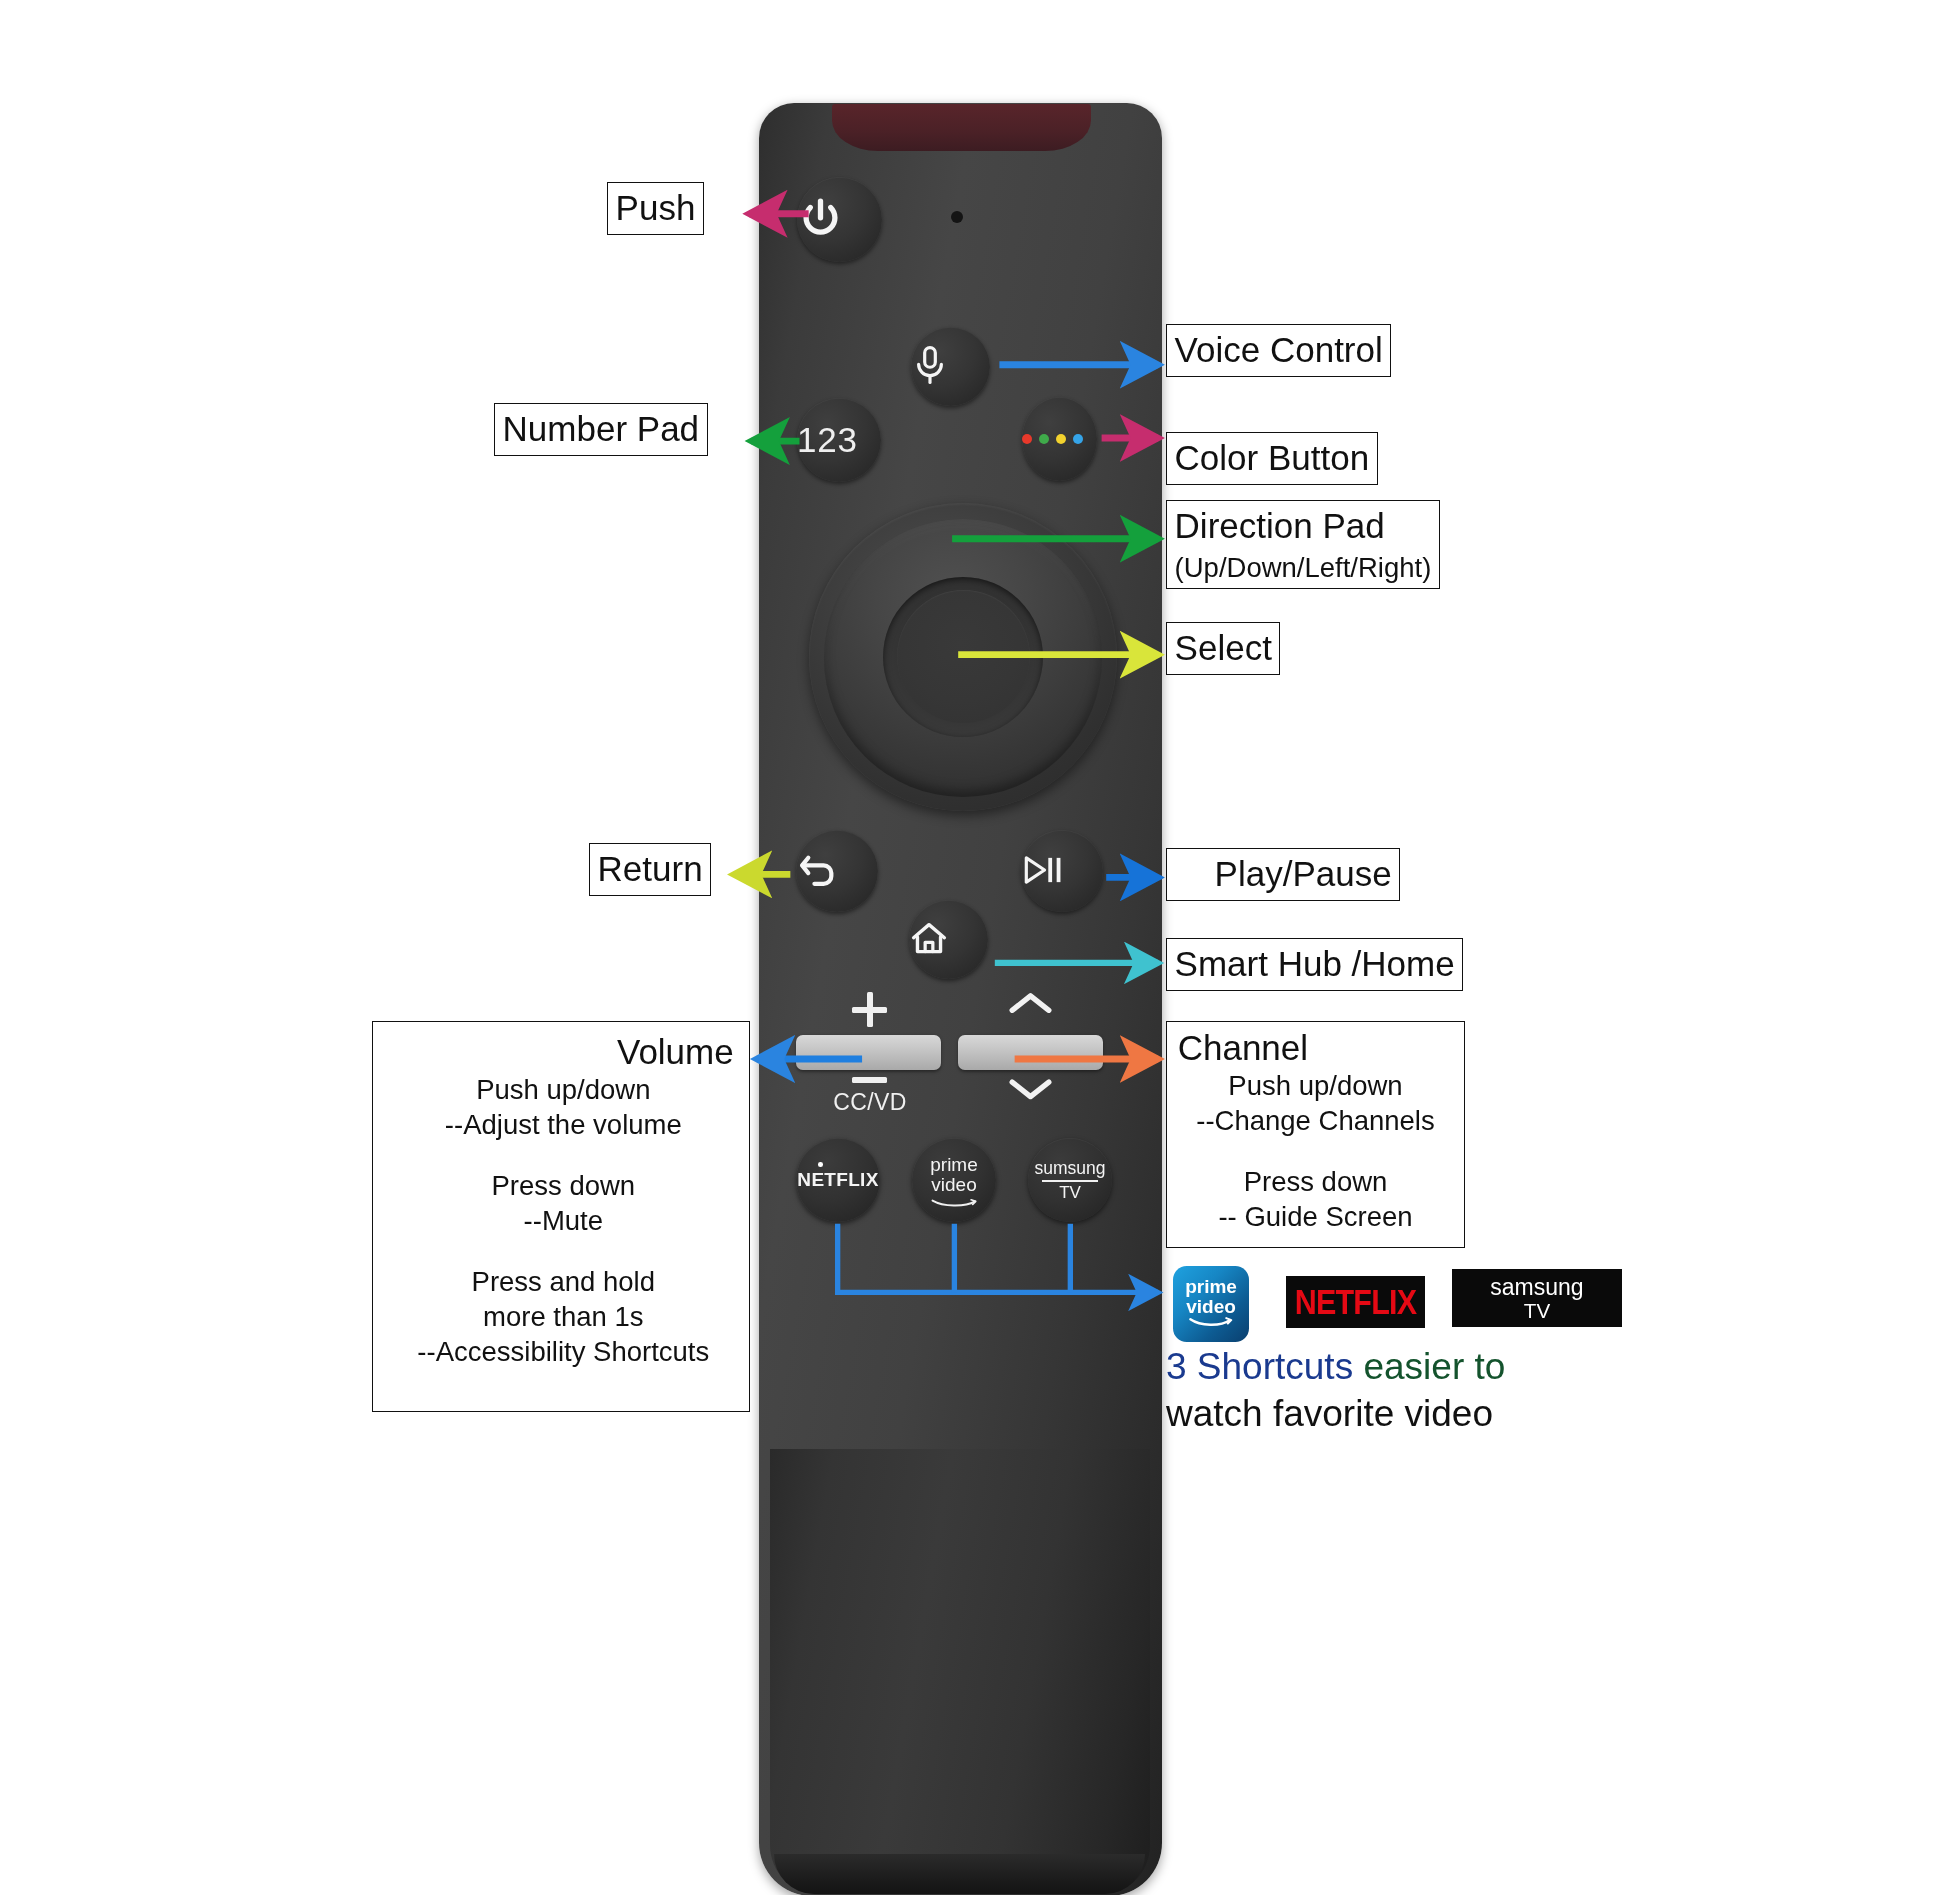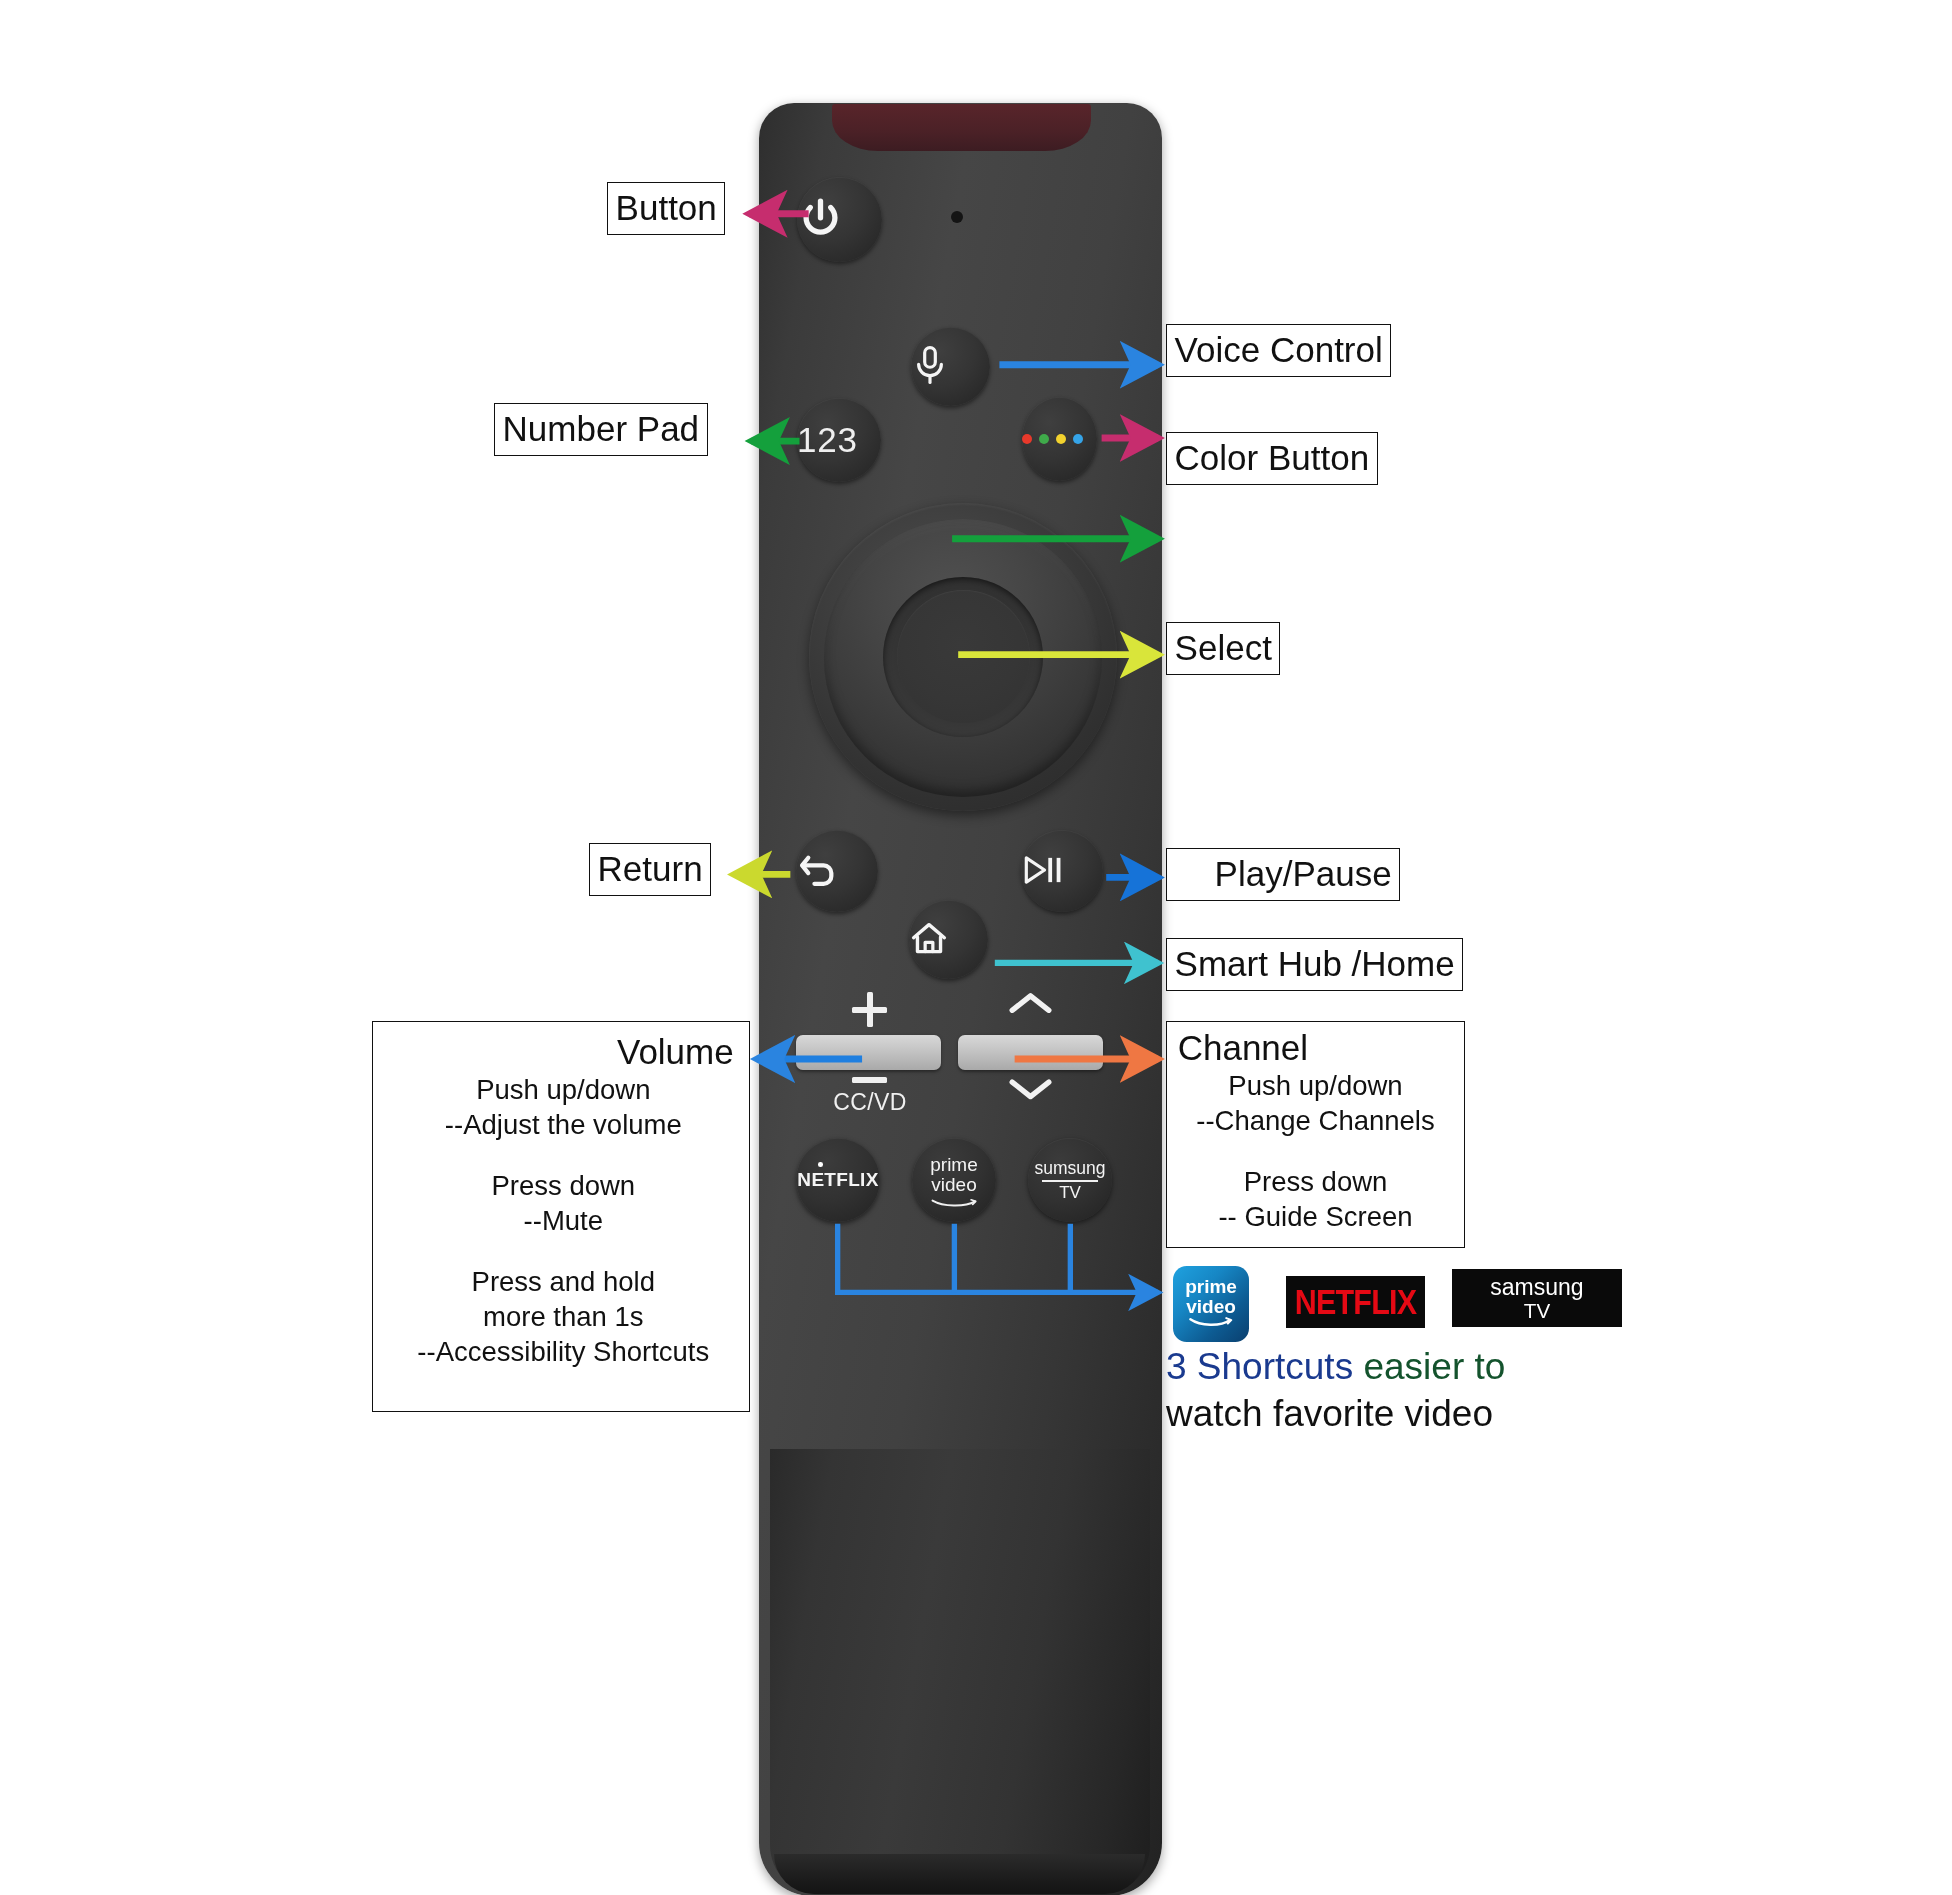--- a/index.html
+++ b/index.html
@@ -433,35 +433,39 @@
     <line x1="1130" y1="1388" x2="992" y2="1388" stroke="#1f7fe0" stroke-width="9" marker-end="url(#mk-blue)"></line>
 
     <line x1="1330" y1="1388" x2="1518" y2="1388" stroke="#ef7743" stroke-width="9" marker-end="url(#mk-orange)"></line>
 
     <path d="M1098,1604 L1098,1694 L1518,1694" stroke="#2a84e0" stroke-width="7" fill="none" marker-end="url(#mk-blue)"></path>
     <line x1="1251" y1="1604" x2="1251" y2="1694" stroke="#2a84e0" stroke-width="7"></line>
     <line x1="1403" y1="1604" x2="1403" y2="1694" stroke="#2a84e0" stroke-width="7"></line>
   </svg>
 
   <div class="callout lb-power">
-    <span class="big">Button</span>
+    <span class="big">Push</span>
   </div>
 
   <div class="callout lb-number">
     <span class="big">Number Pad</span>
   </div>
 
   <div class="callout lb-voice">
     <span class="big">Voice Control</span>
   </div>
 
   <div class="callout lb-color">
     <span class="big">Color Button</span>
   </div>
 
+  <div class="callout lb-dirpad">
+    <span class="big">Direction  Pad</span>
+    <span class="sub">(Up/Down/Left/Right)</span>
+  </div>
 
   <div class="callout lb-select">
     <span class="big">Select</span>
   </div>
 
   <div class="callout lb-return">
     <span class="big">Return</span>
   </div>
 
   <div class="callout lb-play">

